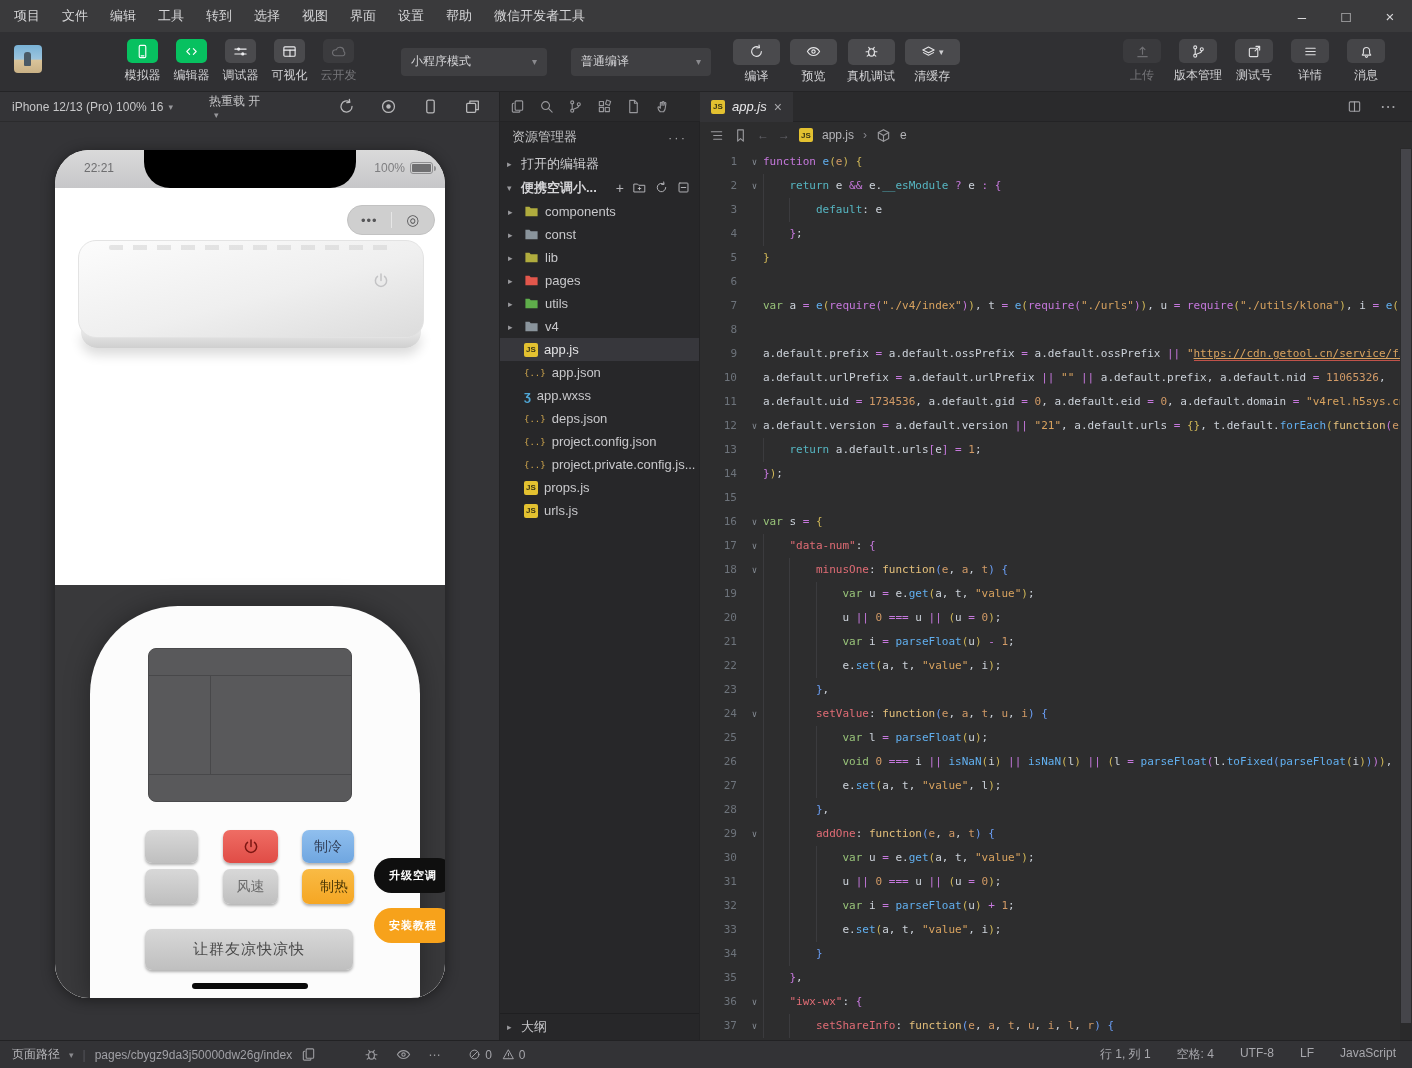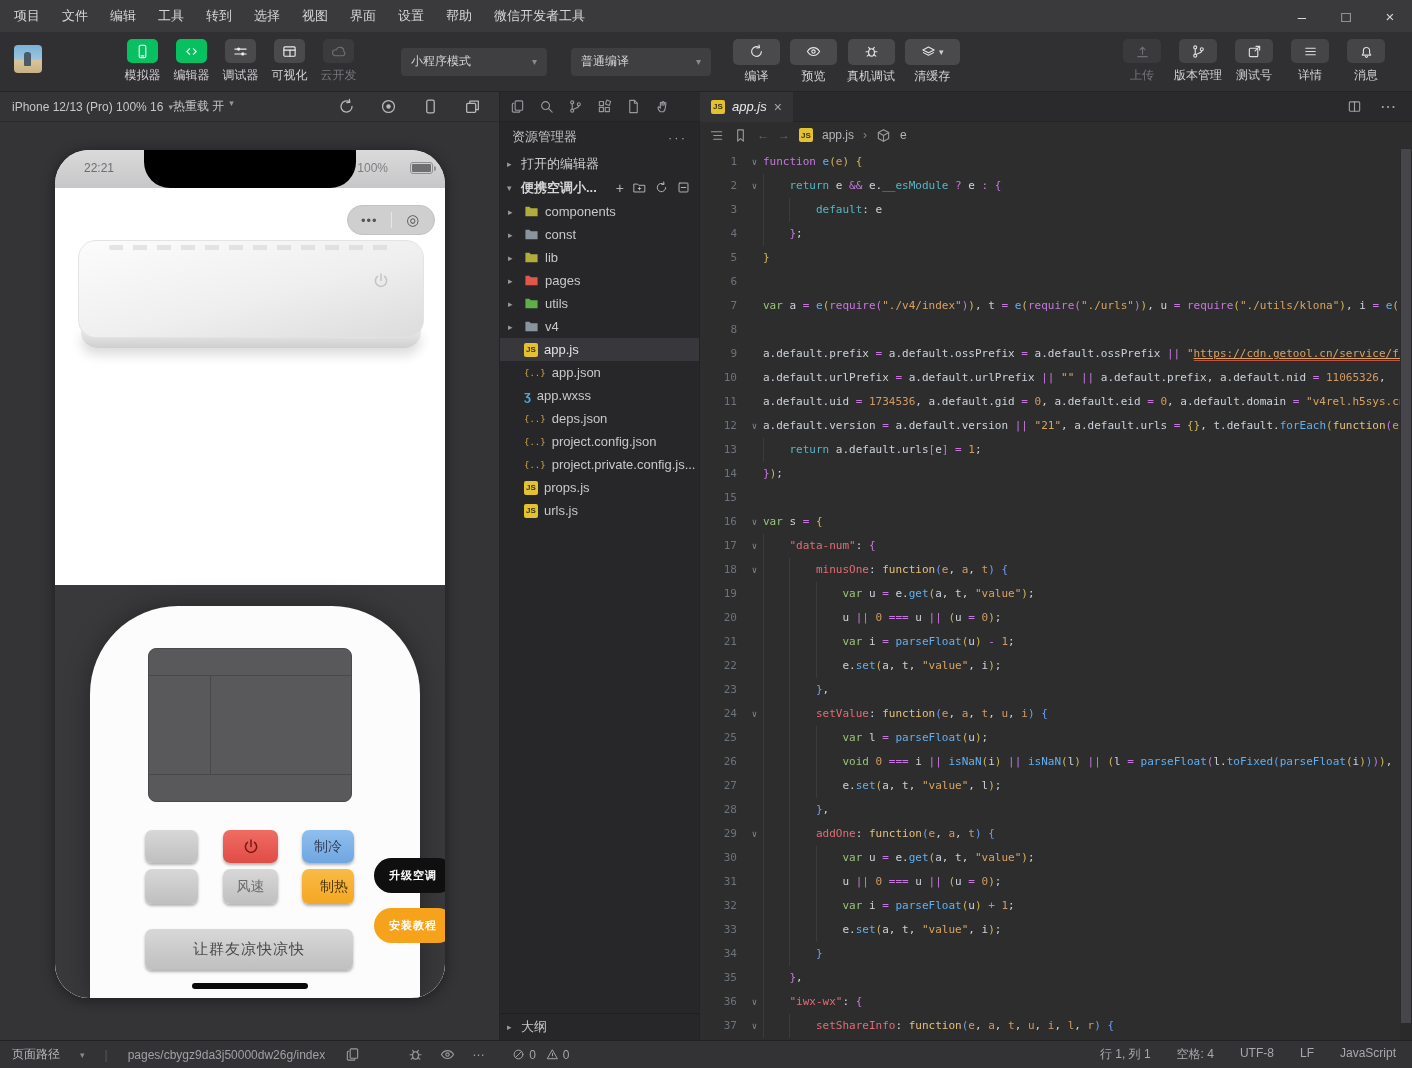--- a/index.html
+++ b/index.html
@@ -46,28 +46,28 @@
 
   
   .main { display:flex; height:948px; }
   .sim-panel { width:500px; background:#343437; display:flex; flex-direction:column; border-right:1px solid #232325; }
   .right-region { flex:1; display:flex; flex-direction:column; min-width:0; }
 
   
   .sim-topbar { height:30px; display:flex; align-items:center; font-size:12px; color:#c6c6c8; padding:0 18px 0 12px; border-bottom:1px solid #2b2b2d; }
   .sim-topbar .caret { font-size:9px; color:#97979b; margin-left:5px; }
   .sim-dev { display:flex; align-items:center; cursor:pointer; }
-  .sim-hot { display:flex; cursor:pointer; }
+  .sim-hot { display:flex; margin-left:36px; cursor:pointer;flex-direction:column; }
   .sim-icons { margin-left:auto; display:flex; gap:25px; color:#b8b8ba; }
   .sim-icons .icon svg{ width:17px; height:17px; }
   .sim-stage { flex:1; position:relative; }
   .phone { position:absolute; left:55px; top:28px; width:390px; height:848px; border-radius:34px; overflow:hidden; background:#fff; box-shadow:0 2px 14px rgba(0,0,0,.45); }
   .p-status { position:relative; height:38px; background:linear-gradient(180deg,#dadada,#c7c7c9); }
   .p-time { position:absolute; left:29px; top:11px; font-size:12px; color:#6e6e70; }
-  .p-batt-wrap { position:absolute; right:12px; top:11px; display:flex; align-items:center; gap:22px; font-size:12px; color:#7e7e80; }
+  .p-batt-wrap { position:absolute; right:12px; top:11px; display:flex; align-items:center; gap:5px; font-size:12px; color:#7e7e80; }
   .p-batt-icon { position:relative; width:23px; height:12px; border:1px solid #8f8f91; border-radius:3px; display:block; }
   .p-batt-fill { position:absolute; left:1px; top:1px; bottom:1px; width:19px; background:#6f6f71; border-radius:1px; }
   .p-batt-nub { position:absolute; right:-4px; top:3px; width:2px; height:5px; background:#8f8f91; border-radius:0 2px 2px 0; }
   .p-notch { position:absolute; left:50%; transform:translateX(-50%); top:0; width:212px; height:38px; background:#000; border-radius:0 0 26px 26px; }
   .p-content { position:relative; height:810px; background:#fff; }
   .p-capsule { position:absolute; top:17px; right:10px; width:88px; height:30px; border-radius:15px; background:#cfcfcf; border:1px solid #c2c2c2; display:flex; align-items:center; justify-content:center; gap:0; }
   .cap-dots { font-size:13px; letter-spacing:1px; color:#565658; width:43px; text-align:center; }
   .cap-div { width:1px; height:16px; background:#e6e6e6; }
   .cap-circle { font-size:15px; color:#565658; width:43px; text-align:center; }
   .ac { position:absolute; left:23px; top:52px; width:346px; }
@@ -140,21 +140,21 @@
   .tk-p{color:#ccd2da}.tk-k{color:#c678dd}.tk-v{color:#98c379}.tk-r{color:#56b6c2}
   .tk-f{color:#61afef}.tk-g{color:#e5c07b}.tk-a{color:#d19a66}.tk-o{color:#c678dd}
   .tk-s{color:#d9a35f}.tk-n{color:#d19a66}.tk-d{color:#e06c75}
   .tk-u{color:#d9a35f; text-decoration:underline; border-bottom:1px solid #c0524a;}
   .tk-b1{color:#cfb657}.tk-b2{color:#c678dd}.tk-b3{color:#6a9ef5}
   .ed-scrollbar { position:absolute; right:0; top:26px; bottom:0; width:12px; background:#2a2a2b; }
   .ed-thumb { position:absolute; top:1px; left:1px; width:10px; height:98%; background:#45454a; cursor:grab; }
 
   
   .statusbar { height:28px; background:#333336; border-top:1px solid #222224; display:flex; align-items:center; font-size:12px; color:#a8a8ad; }
-  .sb-left { display:flex; align-items:center; gap:20px; padding-left:12px; }
+  .sb-left { display:flex; align-items:center; gap:9px; padding-left:12px; }
   .sb-left .caret { font-size:9px; color:#8a8a8e; }
   .sb-div { color:#55555a; }
   .sb-path { color:#a0a0a5; }
   .sb-icons { display:flex; gap:17px; margin-left:48px; color:#9a9a9e; align-items:center; }
   .sb-icons .icon{ cursor:pointer; }
   .sb-problems { display:flex; align-items:center; gap:4px; margin-left:26px; color:#a5a5aa; cursor:pointer; }
   .sb-problems .icon svg{ width:13px; height:13px; }
   .sb-right { margin-left:auto; display:flex; gap:26px; padding-right:16px; }
   .sb-right span { cursor:pointer; }
   .pagepath-label{ color:#b8b8bc; cursor:pointer; }

